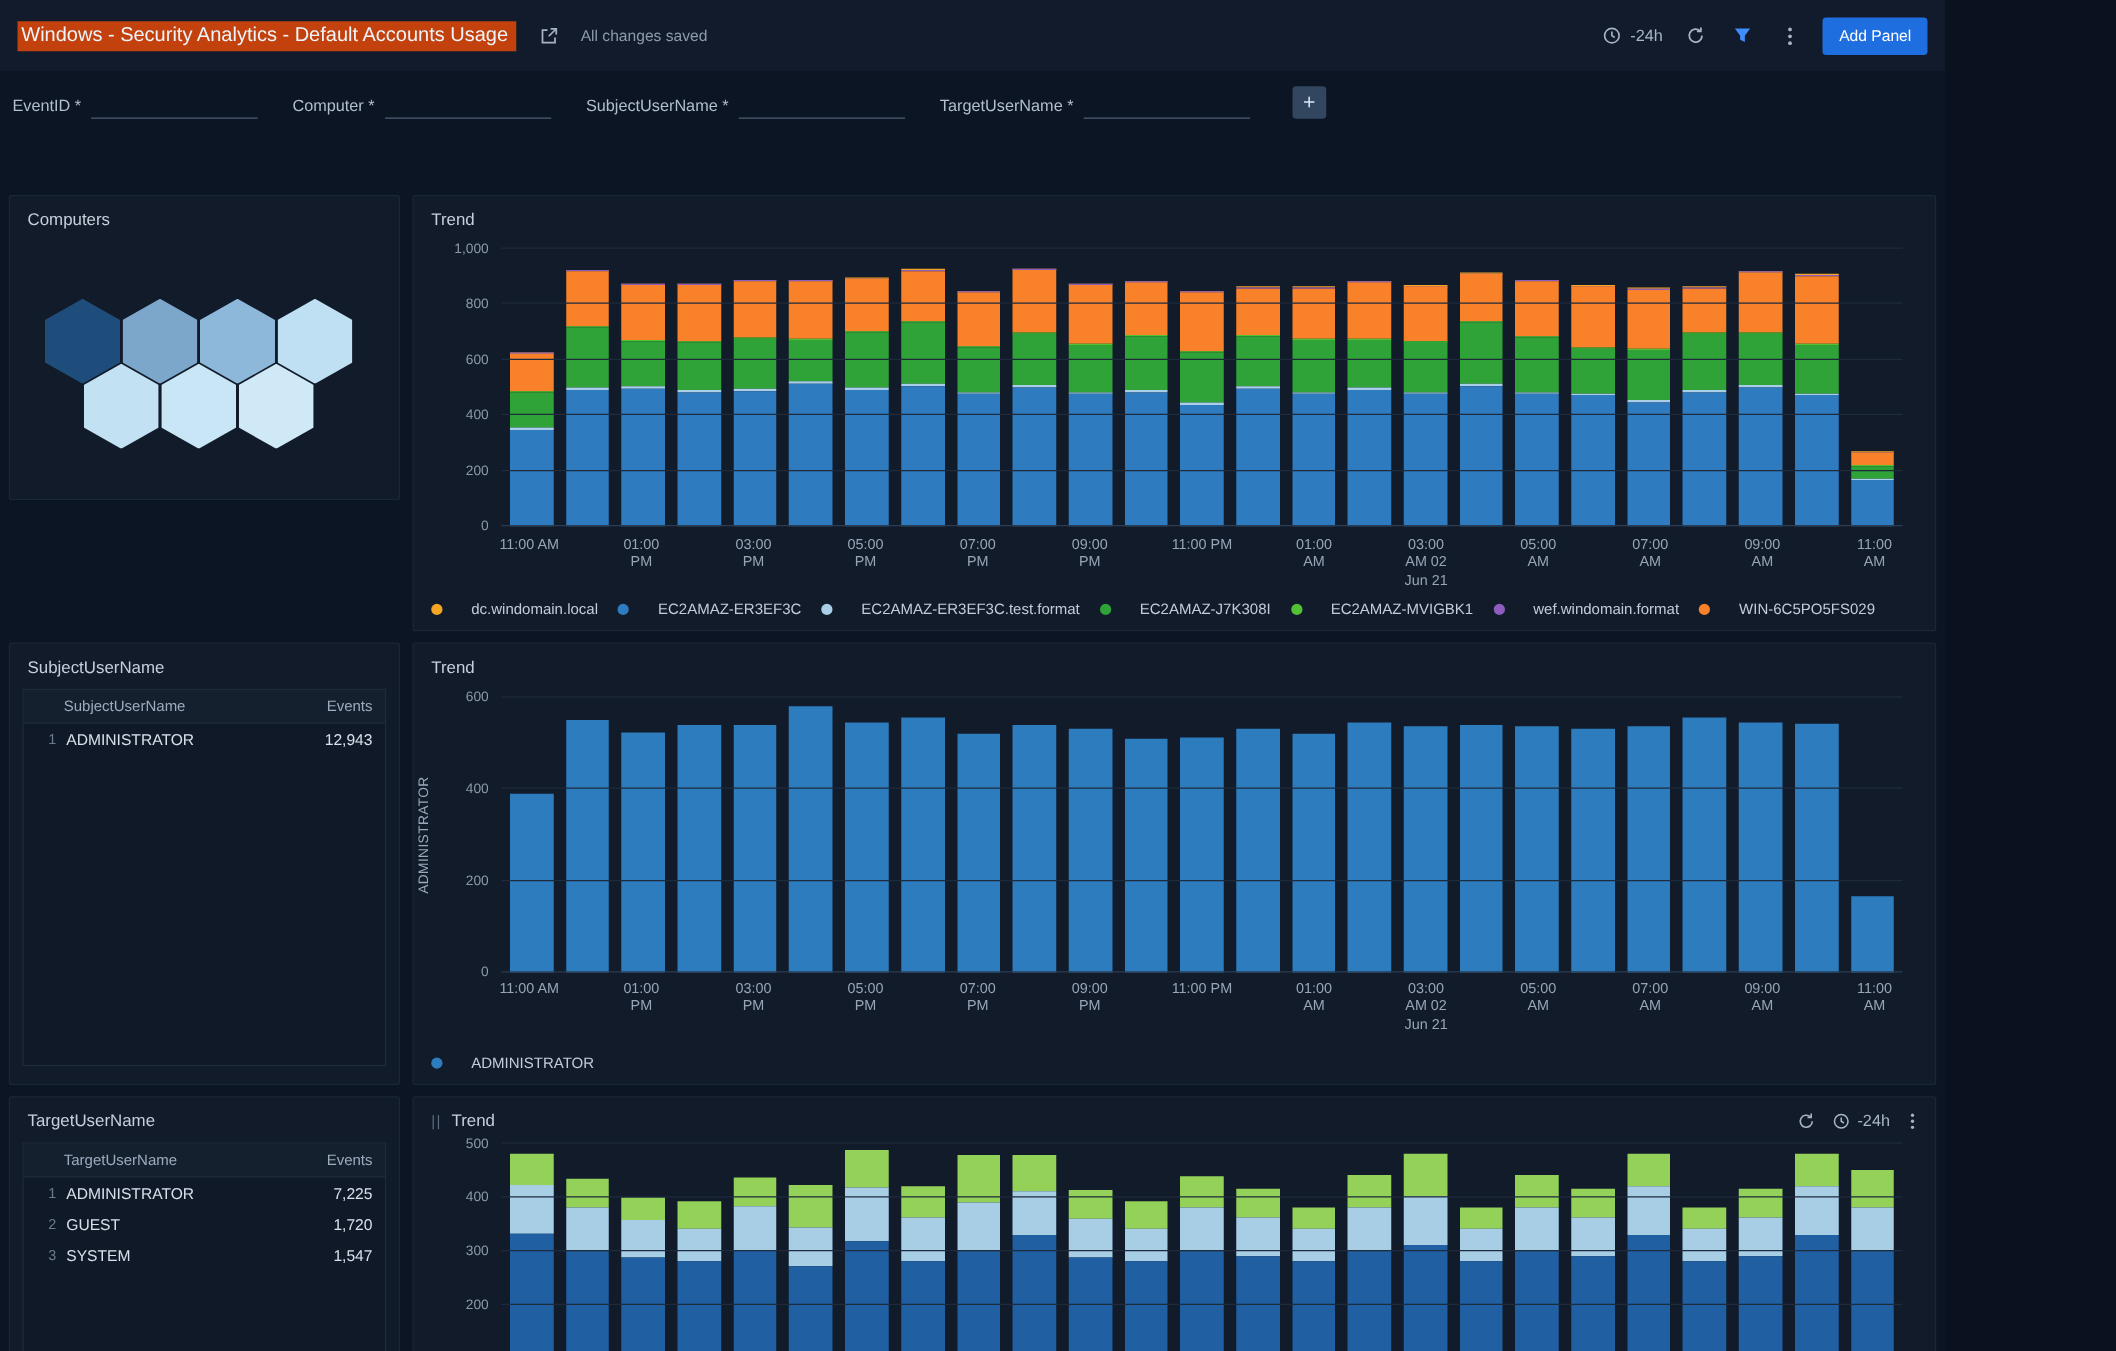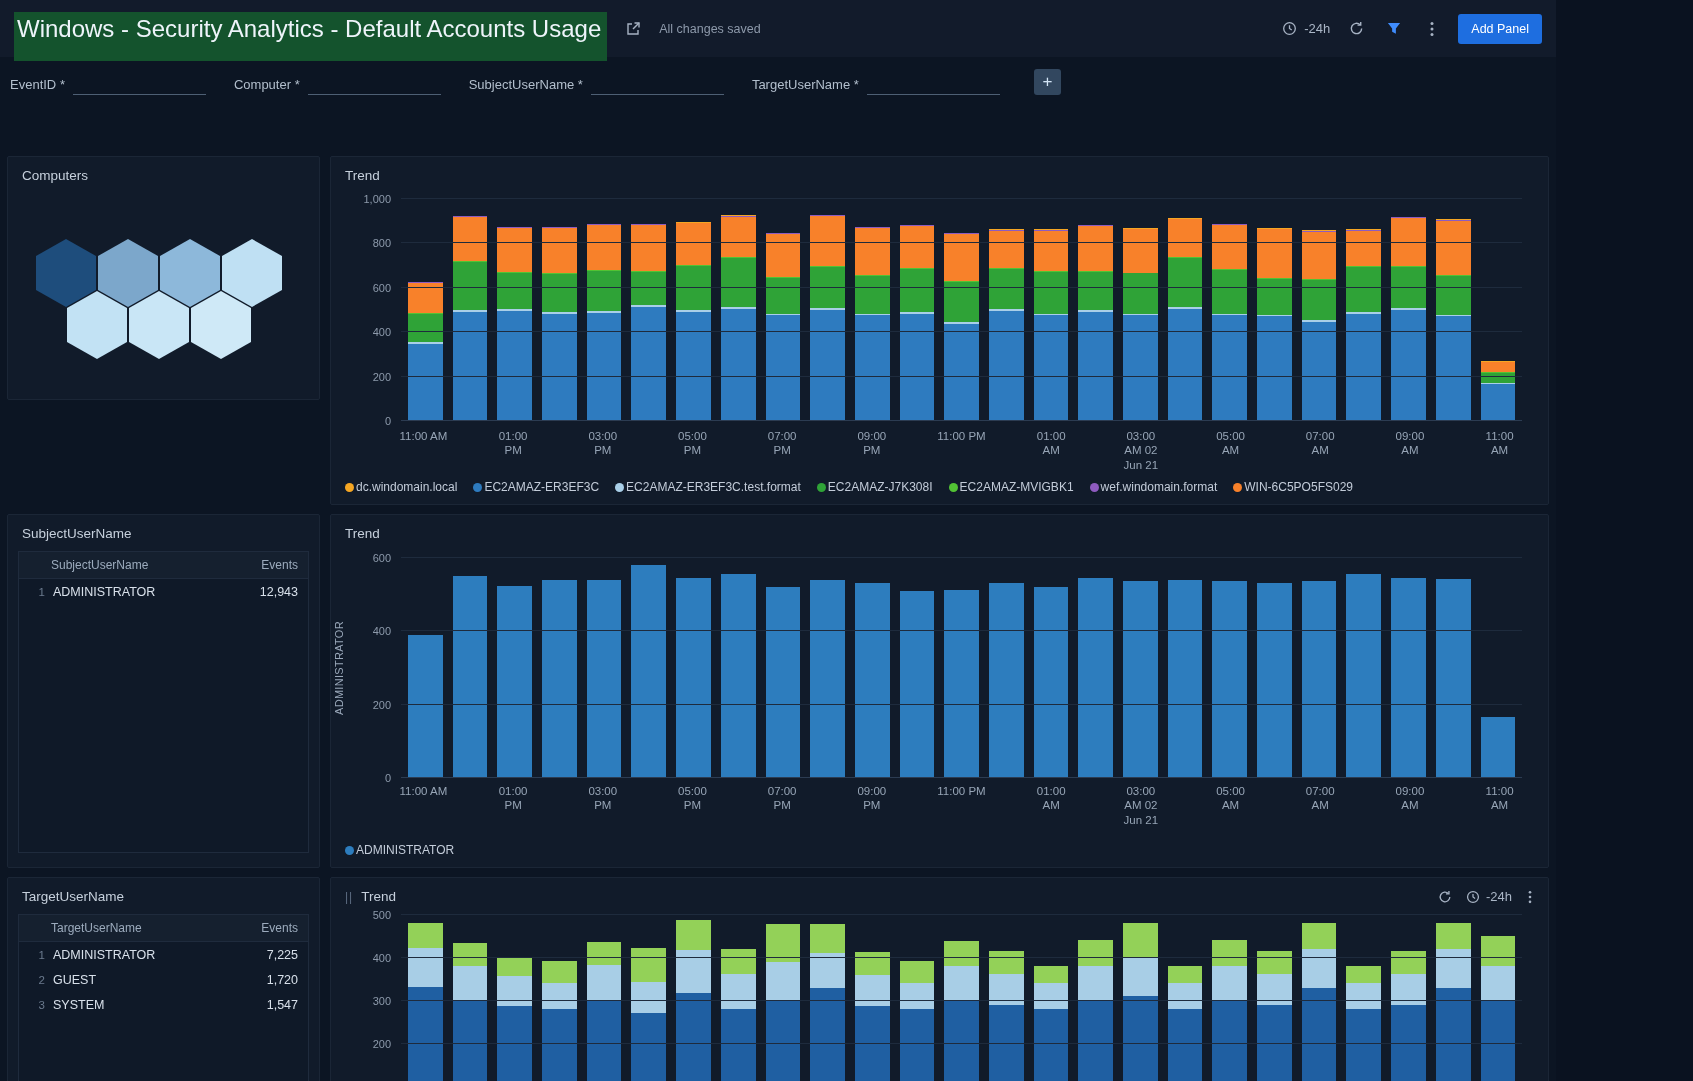--- a/index.html
+++ b/index.html
@@ -2,21 +2,21 @@
 <html><head>
 <meta charset="utf-8">
 <style>
   *{box-sizing:border-box;margin:0;padding:0}
   html,body{width:1693px;height:1081px;overflow:hidden;background:#0a1220;
     font-family:"Liberation Sans",sans-serif;color:#cfd8e2;font-size:13px}
   .app{position:relative;width:1556px;height:1081px;background:#0c1523;overflow:hidden}
 
   
   .topbar{display:flex;align-items:center;height:57px;background:#121b2b;padding:0 14px;gap:14px}
-  .title-sel{font-size:24px;color:#eef4fa;background:#14532d;padding:3px 6px 19px 3px;white-space:nowrap}
+  .title-sel{font-size:16px;color:#eef4fa;background:#c2410c;padding:3px 6px 4px 3px;white-space:nowrap}
   .saved{font-size:12.5px;color:#8d99aa}
   .spacer{flex:1}
   .iconbtn{display:flex;align-items:center;justify-content:center;width:24px;height:24px;cursor:pointer;color:#a7b3c4}
   .tr-group{display:flex;align-items:center;gap:6px;color:#aab6c6;font-size:13px;cursor:pointer}
   .addpanel{background:#1e6ee0;color:#fff;font-size:12.5px;padding:8px 13px;border:none;border-radius:3px;cursor:pointer}
 
   
   .filterbar{display:flex;align-items:flex-end;height:48px;padding:0 10px 10px;gap:28px;background:#0c1523}
   .fgroup{display:flex;align-items:flex-end;gap:8px}
   .flabel{font-size:13px;color:#b3bfcd;padding-bottom:3px;white-space:nowrap}
@@ -65,21 +65,21 @@
   .gridline{position:absolute;left:0;right:0;height:1px;background:#1e2b3d}
   .gridline.zero{background:#2c3c52}
   .bars{position:absolute;inset:0;display:flex;align-items:flex-end;padding:0 2px}
   .bar{flex:1;height:100%;margin:0 5px;display:flex;flex-direction:column;justify-content:flex-end}
   .seg{width:100%}
   .xlabels{position:absolute;left:70px;right:26px;font-size:11.5px;color:#97a5b6}
   .c1 .xlabels{top:272px;height:46px}
   .c2 .xlabels{top:269px;height:46px}
   .xtick{position:absolute;transform:translateX(-50%);text-align:center;white-space:pre-line;line-height:1.25}
   .legend{position:absolute;left:14px;bottom:10px;display:flex;gap:16px;align-items:center;font-size:12px;color:#c3ccd9}
-  .legend-item{display:flex;align-items:center;gap:2px;cursor:pointer}
+  .legend-item{display:flex;align-items:center;gap:23px;cursor:pointer}
   .dot{width:9px;height:9px;border-radius:50%;flex:none}
   .ylab{position:absolute;left:2px;top:43px;height:220px;writing-mode:vertical-rl;transform:rotate(180deg);
         display:flex;align-items:center;justify-content:center;font-size:11px;color:#9aa8ba;letter-spacing:.3px}
   svg{display:block}
 </style>
 </head>
 <body>
 
 <div class="app">
 

